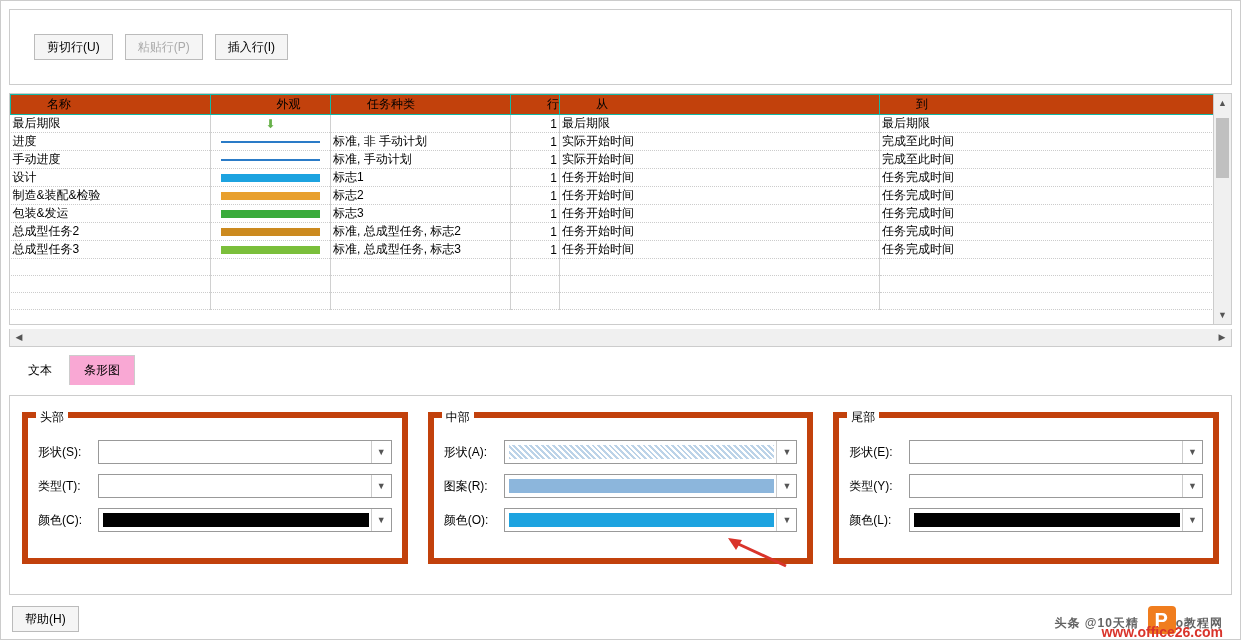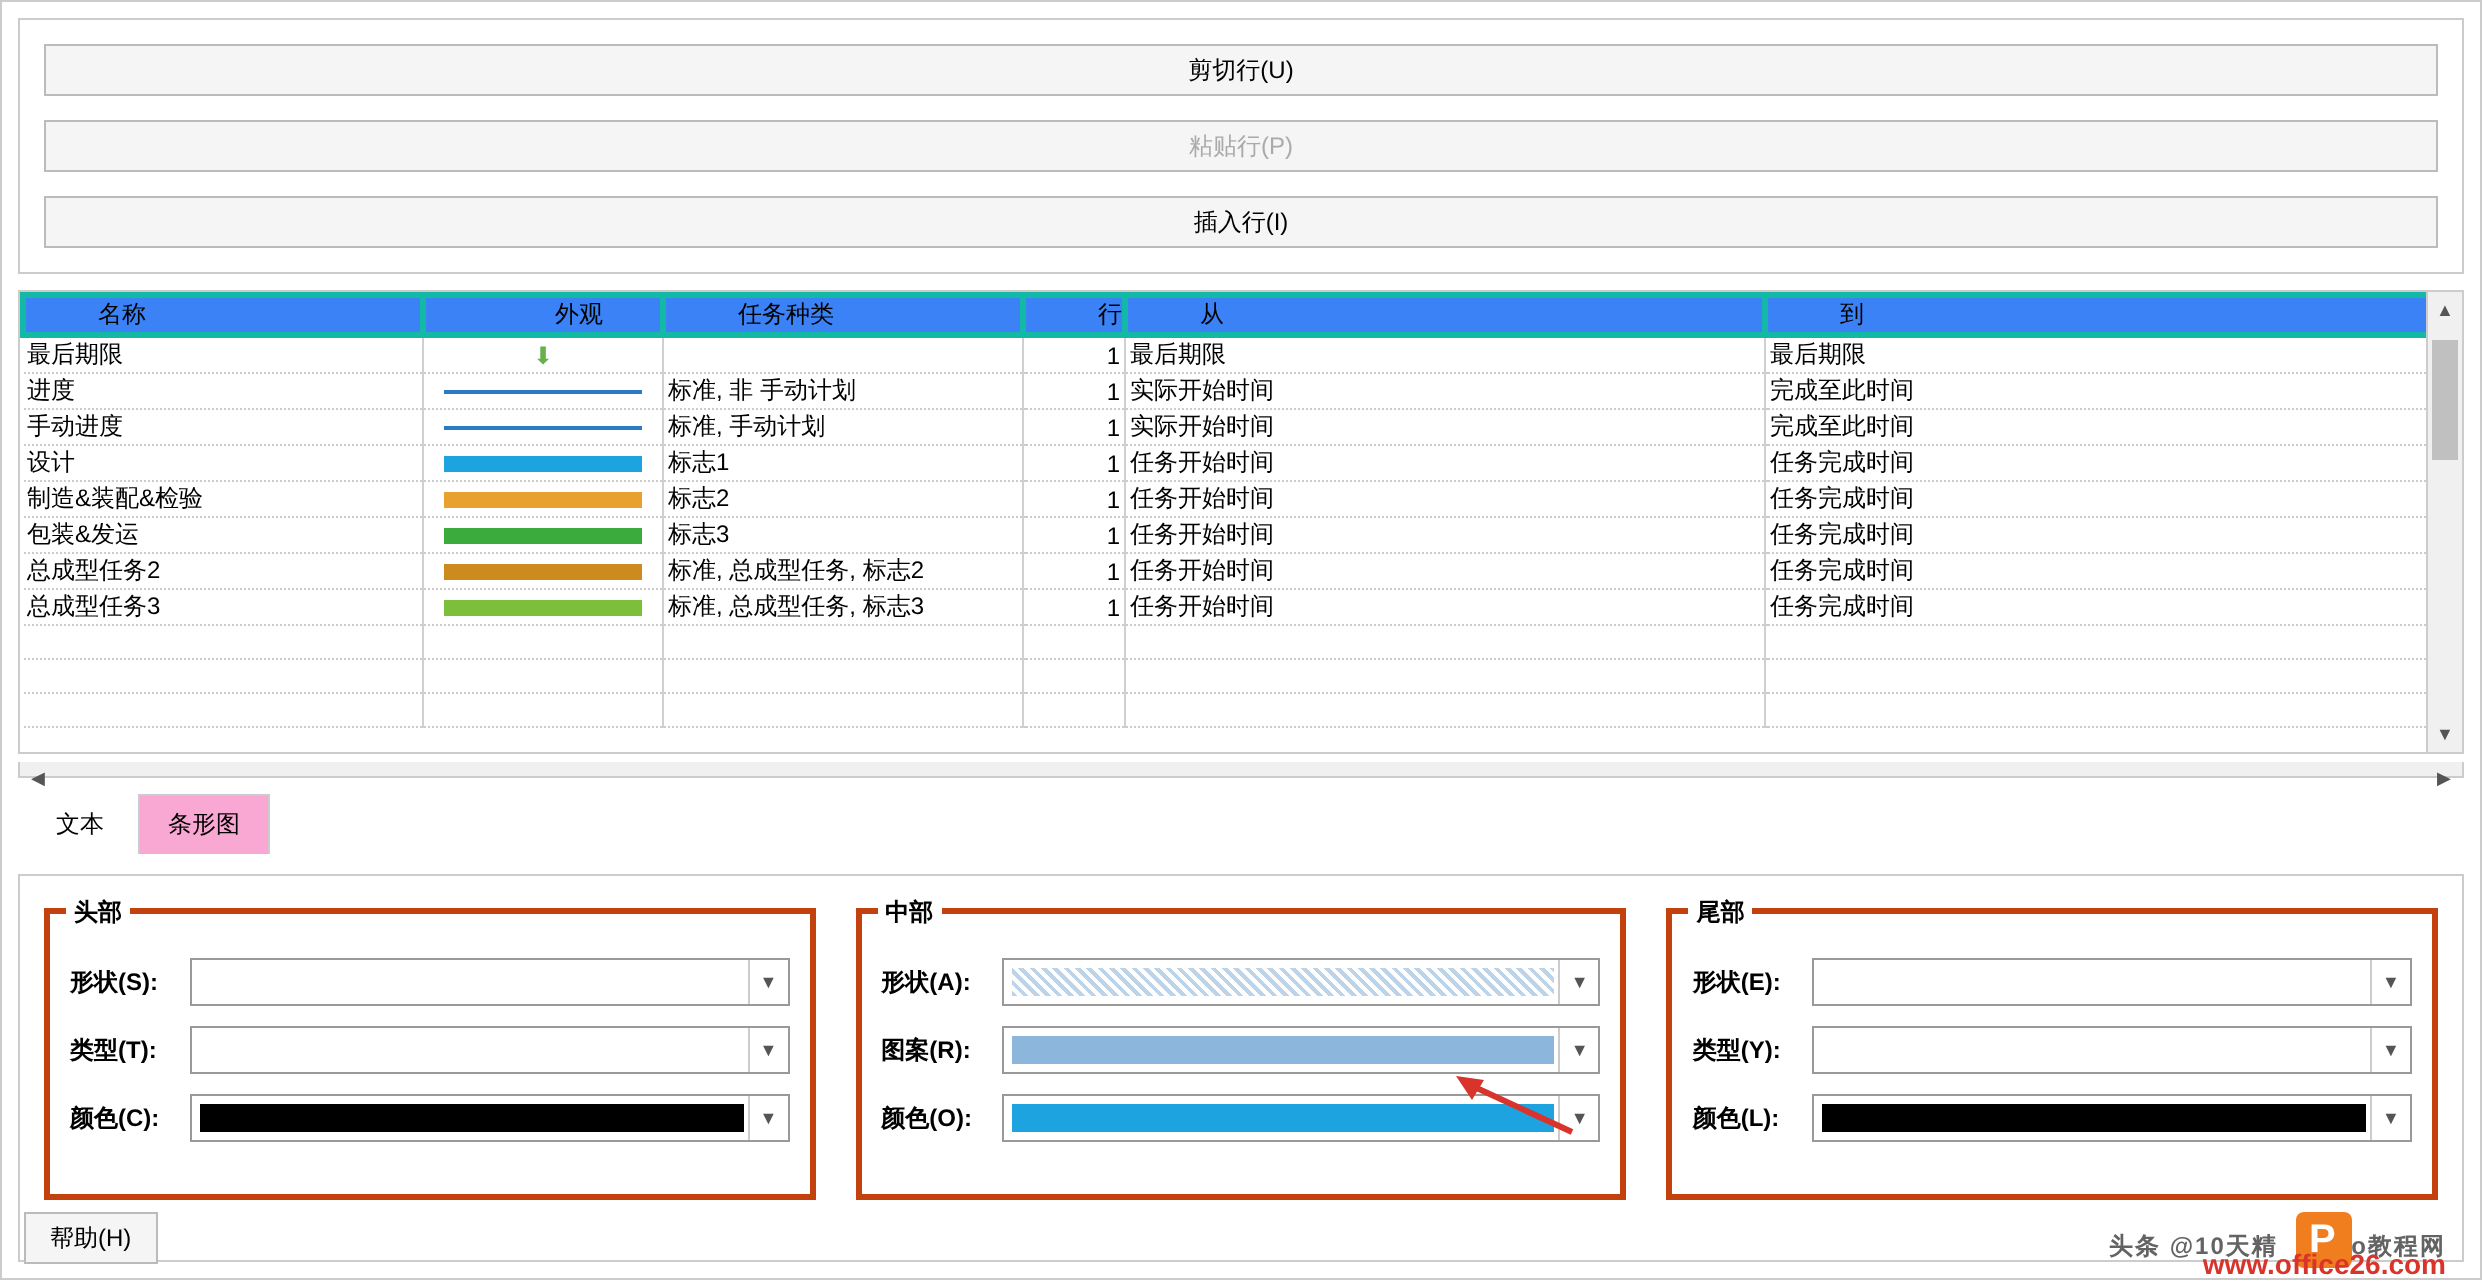--- a/index.html
+++ b/index.html
@@ -2,28 +2,28 @@
 <html><head>
 <meta charset="utf-8">
 <style>
 * { box-sizing: border-box; margin: 0; padding: 0; font-family: "Microsoft YaHei", "SimSun", sans-serif; font-size: 12px; }
 body { background: #fff; width: 1241px; height: 640px; overflow: hidden; position: relative; }
 .window { width: 1241px; height: 640px; border: 1px solid #ccc; display: flex; flex-direction: column; }
 .titlebar { height: 30px; display: flex; align-items: center; padding: 0 10px; border-bottom: 1px solid #e0e0e0; }
 .titlebar .title { flex: 1; font-size: 13px; color: #333; }
 .close-x { width: 40px; text-align: center; font-size: 16px; color: #555; cursor: default; }
 
-.toolbar-panel { margin: 8px; border: 1px solid #ccc; padding: 12px; display: flex; gap: 12px; flex-direction: column; }
+.toolbar-panel { margin: 8px; border: 1px solid #ccc; padding: 24px; display: flex; gap: 12px; }
 .btn { height: 26px; padding: 3px 12px; border: 1px solid #bbb; background: #f5f5f5; cursor: default; }
 .btn.disabled { color: #aaa; }
 
 .grid-panel { margin: 0 8px 4px 8px; border: 1px solid #ccc; position: relative; }
 .grid-scroll { height: 230px; overflow: hidden; position: relative; }
 .grid-table { width: 100%; border-collapse: collapse; }
-.grid-table th { border: 3px solid #14b8a6; background: #3b82f6; font-weight: normal; height: 20px; padding-left: 36px; }
+.grid-table th { border: 1px solid #14b8a6; background: #c2410c; font-weight: normal; height: 20px; padding-left: 36px; }
 .grid-table td { border-right: 1px solid #d0d0d0; border-bottom: 1px dotted #ccc; height: 17px; padding: 0 2px; white-space: nowrap; }
 .col-name { width: 200px; text-align:left;}
 .col-look { width: 120px; text-align:center;}
 .col-type { width: 180px; text-align:left;}
 .col-row  { width: 40px;  text-align:right;}
 .col-from { width: 320px; text-align:left;}
 .col-to   { text-align:left;}
 .look-cell { position:relative; }
 .bar { display:block; height:8px; margin:0 8px; }
 .bar-line { height:2px; }
@@ -36,21 +36,21 @@
 .hscroll { height:18px; border:1px solid #ccc; border-top:none; margin:0 8px; background:#f0f0f0; position:relative;}
 .hscroll .arrow{position:absolute;top:0;bottom:0;width:18px;text-align:center;line-height:16px;font-size:9px;color:#555;}
 .hscroll .arrow.l{left:0;} .hscroll .arrow.r{right:0;}
 
 .tabs { margin: 8px 8px 10px 12px; display:flex; }
 .tab { padding:6px 14px; border:1px solid #ccc; border-bottom:none; margin-right:2px; cursor:default;}
 .tab.inactive { background:transparent; border-color:transparent; }
 .tab.active { background:#f9a8d4; }
 
 .form-panel { margin:0 8px 8px 8px; border:1px solid #ccc; border-top:1px solid #ccc; padding:16px 12px 30px 12px; display:flex; gap:20px;}
-.fieldset { flex:1; border:3px solid #c2410c; padding:12px 10px 16px 10px; position:relative;font-weight:bold;}
+.fieldset { flex:1; border:6px solid #c2410c; padding:12px 10px 16px 10px; position:relative;}
 .fieldset .legend { position:absolute; top:-9px; left:8px; background:#fff; padding:0 4px; font-size:12px;}
 .row { display:flex; align-items:center; margin:10px 0; gap:6px;}
 .row label { width:54px; text-align:left;}
 .combo { flex:1; height:24px; border:1px solid #999; display:flex; align-items:center; position:relative; padding-left:4px;}
 .combo .down { position:absolute; right:0; top:0; bottom:0; width:20px; border-left:1px solid #ccc; display:flex; align-items:center; justify-content:center; font-size:9px; color:#555;}
 .swatch { flex:1; height:14px; margin-right:22px;}
 
 .footer { position:absolute; left:0; right:0; bottom:0; padding:8px 12px; display:flex; align-items:flex-end;}
 .help-btn { }
 

